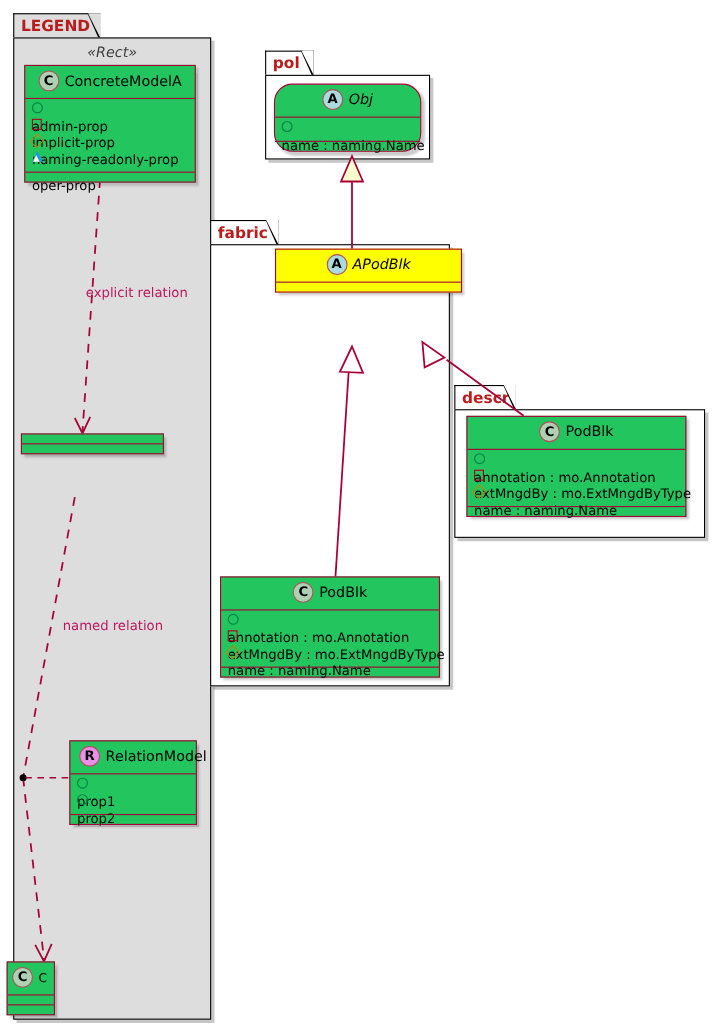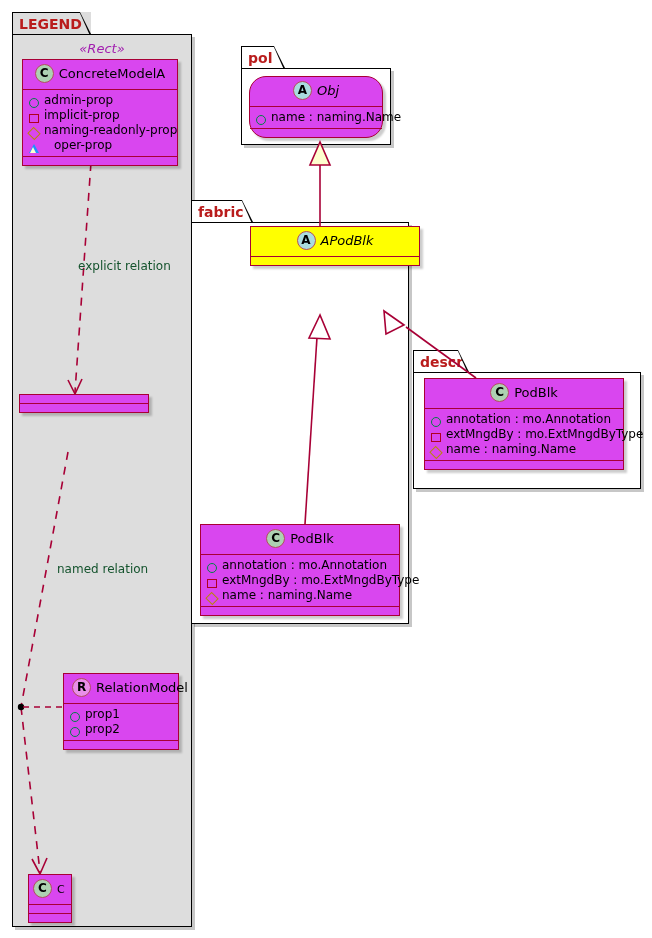--- a/index.html
+++ b/index.html
@@ -35,39 +35,39 @@
     border:1.5px solid #000;background:#fff;
     box-shadow:3px 3px 0 rgba(0,0,0,0.22);
   }
   .pkg-legend .pkg-body{background:#dddddd;}
   .pkg-legend .pkg-tab{background:#dddddd;}
   .pkg-legend .pkg-tab::after{border-top-color:#dddddd;}
 
   
   .cls{
     position:absolute;box-sizing:border-box;
-    border:1.4px solid #A80036;background:#d946ef;
+    border:1.4px solid #A80036;background:#22c55e;
     box-shadow:3px 3px 2px rgba(0,0,0,0.20);
     font-size:12px;color:#000;
   }
   .cls.hl{background:#FFFF00;}
   .cls-head{
     position:relative;text-align:center;padding:5px 8px 5px 8px;
     border-bottom:1.4px solid #A80036;line-height:16px;
     white-space:nowrap;
   }
   .cls-title{font-size:13px;}
   .cls-title.ital{font-style:italic;}
   .cls-attrs{
     border-bottom:1.4px solid #A80036;padding:3px 6px 3px 6px;
   }
   .cls-foot{height:8px;}
   .attr{
-    display:flex;align-items:flex-end;gap:5px;
-    height:15px;line-height:15px;font-size:12px;white-space:nowrap;
+    display:flex;align-items:flex-start;gap:5px;
+    height:15px;line-height:15px;font-size:12px;white-space:nowrap;flex-direction:column;
   }
   .attr .txt{display:block;}
 
   
   .badge{
     display:inline-block;vertical-align:middle;
     width:17px;height:17px;border-radius:50%;
     line-height:16px;text-align:center;
     font-size:12px;font-weight:bold;font-style:normal;
     margin-right:5px;position:relative;top:-1px;
@@ -96,24 +96,24 @@
     border-right:5.5px solid transparent;border-bottom:9.5px solid #1E90FF;
   }
   .gly.triangle::before{
     content:"";position:absolute;left:-3.6px;top:2.6px;z-index:2;
     width:0;height:0;border-left:3.7px solid transparent;
     border-right:3.7px solid transparent;border-bottom:6.4px solid #FEFECE;
   }
 
   .stereo{
     position:absolute;text-align:center;font-style:italic;
-    font-size:13px;color:#a21caf;
+    font-size:13px;color:#404040;
   }
   .edge-label{
-    position:absolute;font-size:12px;color:#14532d;white-space:nowrap;
+    position:absolute;font-size:12px;color:#be185d;white-space:nowrap;
   }
   svg.lines{position:absolute;left:0;top:0;width:652px;height:938px;
     pointer-events:none;overflow:visible;}
   .clip{position:absolute;overflow:hidden;}
 </style>
 </head>
 <body>
 
 <div class="canvas">
 
@@ -188,21 +188,21 @@
         <span class="txt">prop1</span>
       </div>
       <div class="attr">
         <span class="gly circle"></span>
         <span class="txt">prop2</span>
       </div>
     </div>
     <div class="cls-foot"></div>
   </div>
 
-  <div class="cls" style="left:28px;top:874px;width:44px;">
+  <div class="cls" style="left:6px;top:874px;width:44px;">
     <div class="cls-head" style="padding:5px 4px;text-align:left;">
       <span class="badge c">C</span><span class="cls-title" style="font-size:11px;">C</span>
     </div>
     <div class="cls-attrs" style="height:8px;padding:0;"></div>
     <div class="cls-foot"></div>
   </div>
 
   <div class="pkg" style="left:241px;top:46px;width:150px;height:99px;">
     <div class="pkg-tab" style="width:44px;">
       <span>pol</span>

